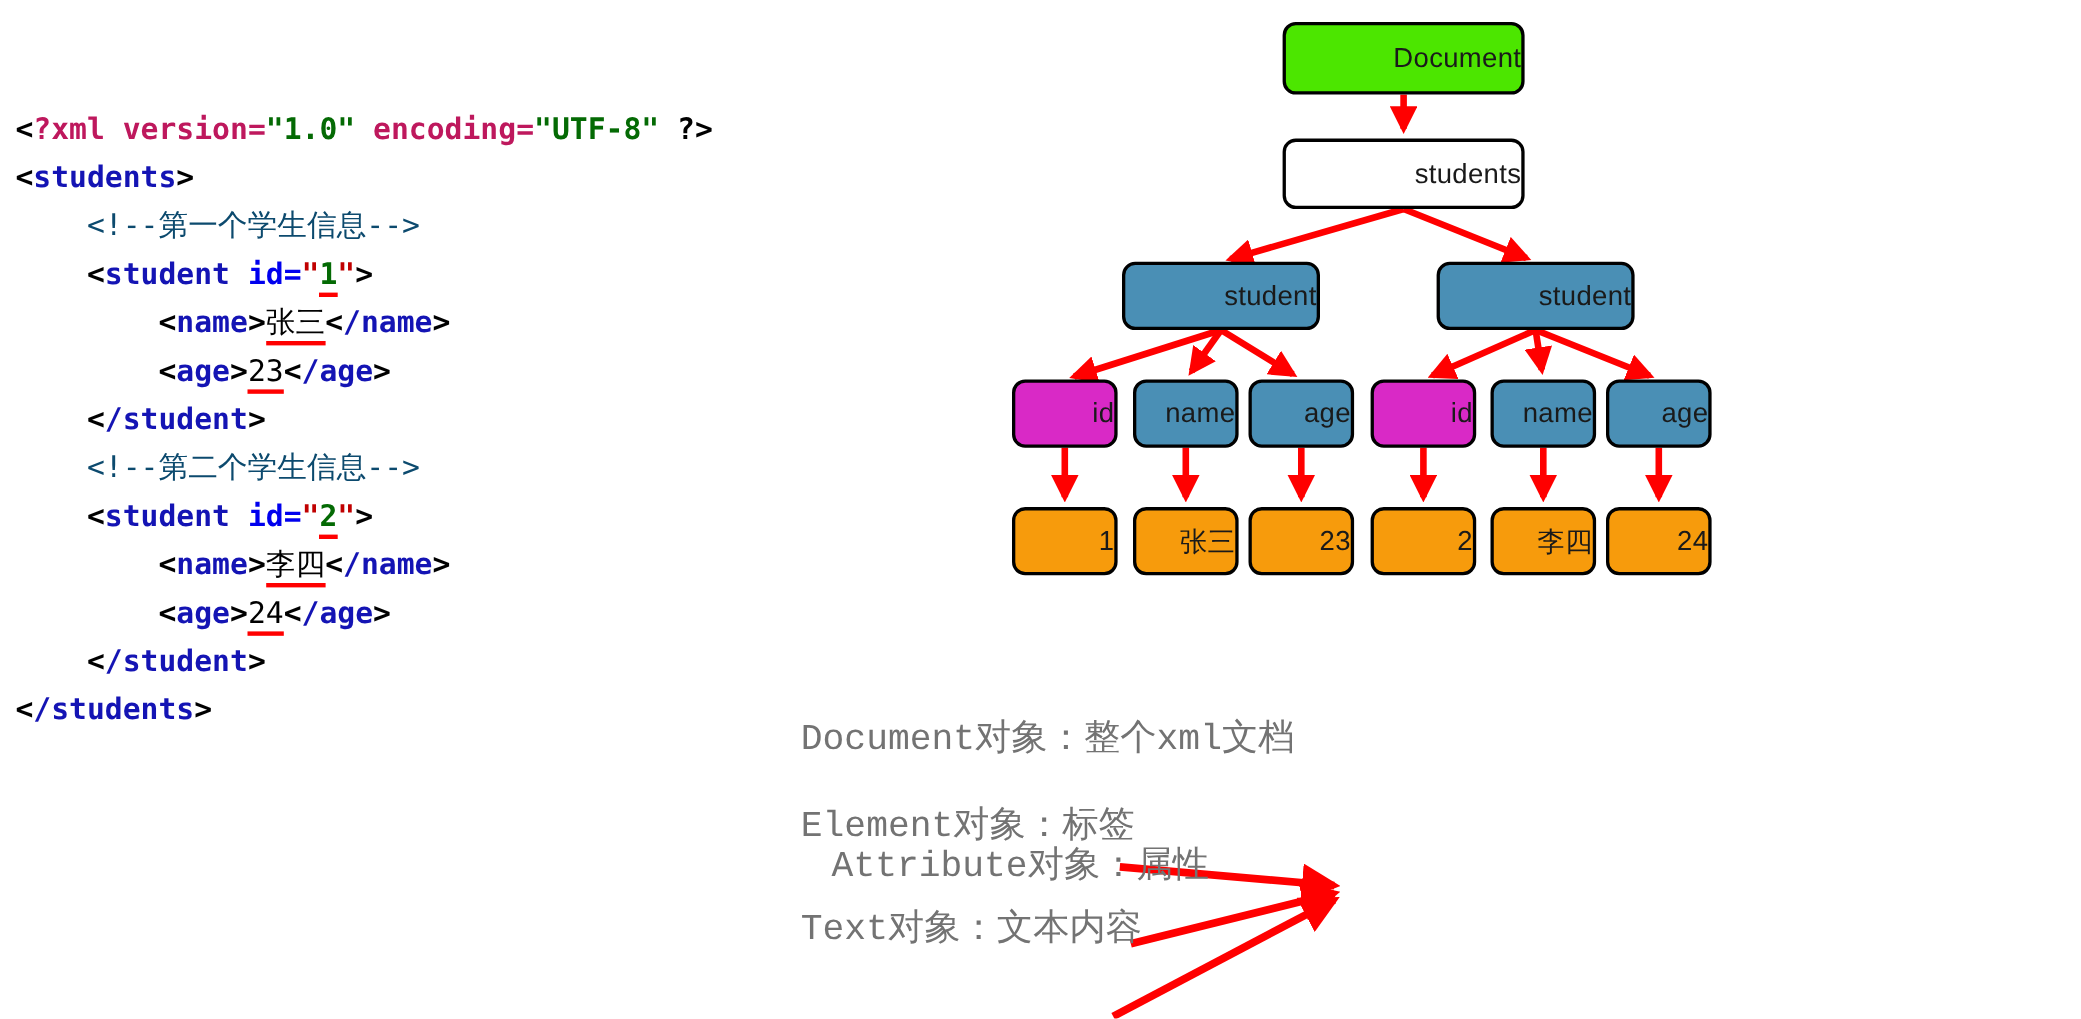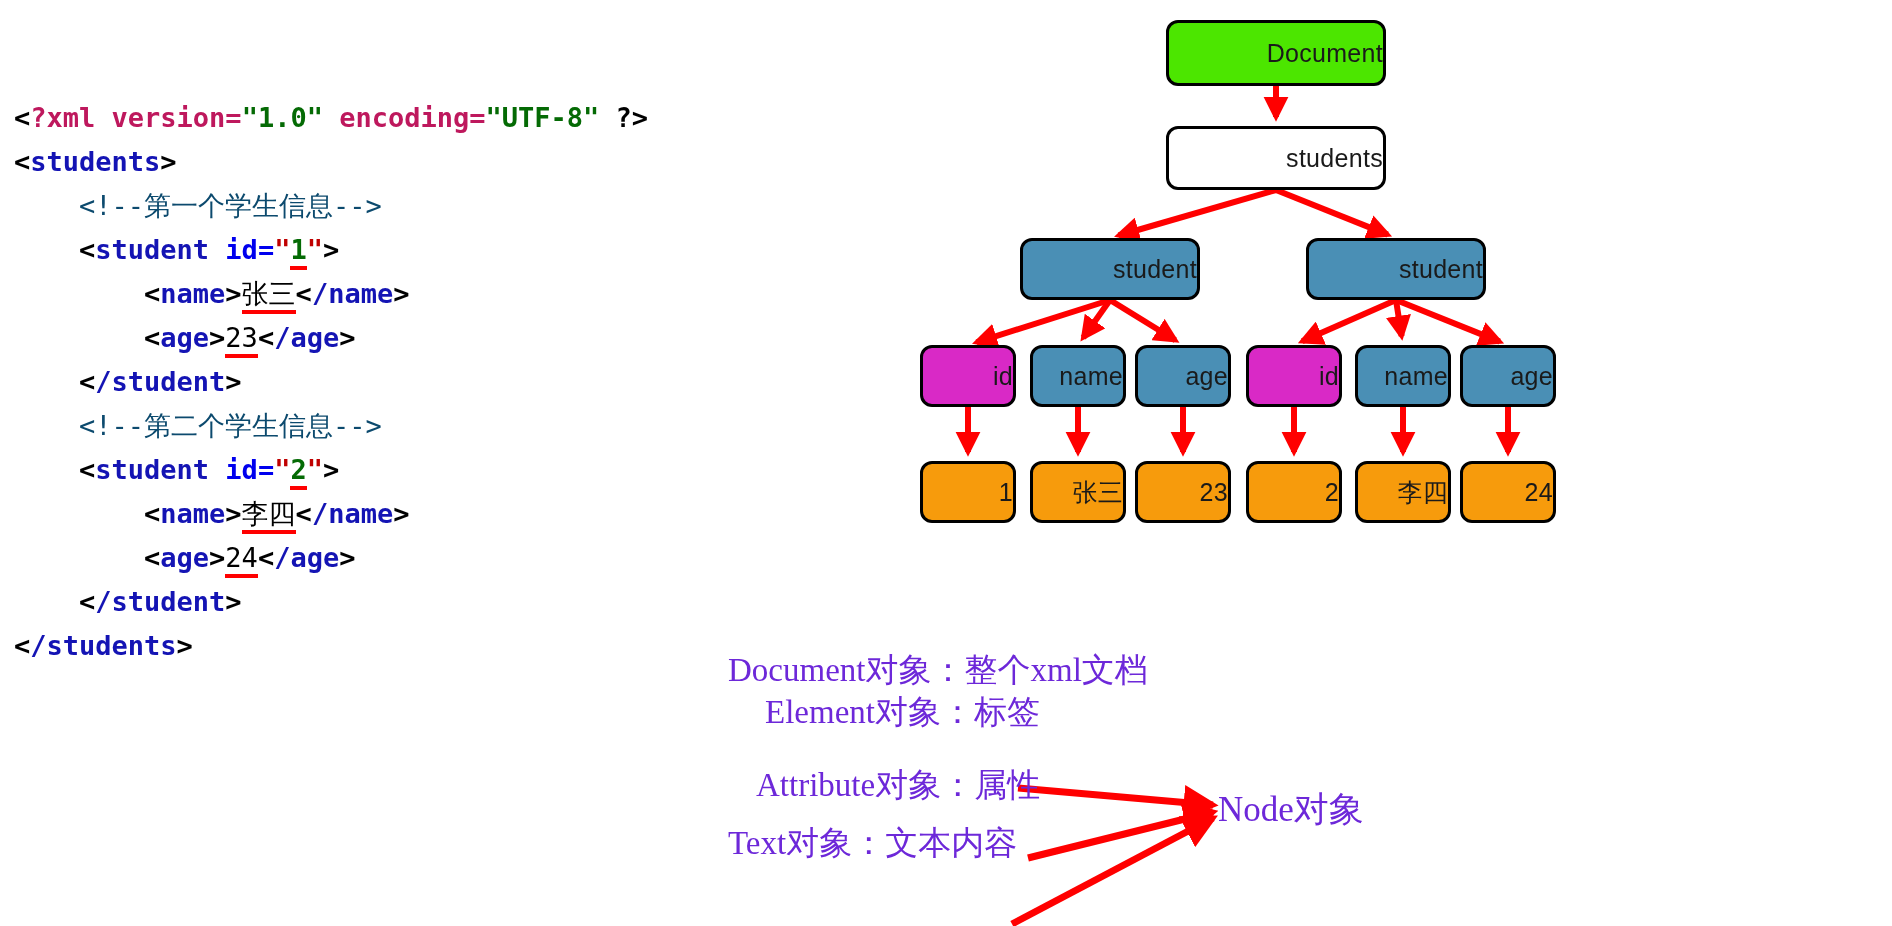--- a/index.html
+++ b/index.html
@@ -73,23 +73,23 @@
   }
   .n-document { background: #4ce600; }
   .n-white    { background: #ffffff; }
   .n-element  { background: #4a8fb5; }
   .n-attr     { background: #d929c6; }
   .n-text     { background: #f79b0c; }
 
   
   .legend-line {
     position: absolute;
-    font-family: Liberation Serif, serif;
+    font-family: Liberation Mono, monospace;
     font-size: 33px;
-    color: #6d28d9;
+    color: #737373;
     white-space: nowrap;
     z-index: 2;
     text-align: center;
   }
   #legend-svg {
     position: absolute;
     left: 0; top: 0;
     width: 1032px;
     height: 926px;
     pointer-events: none;
@@ -184,17 +184,16 @@
       </marker>
     </defs>
     <g>
       <line x1="158" y1="788" x2="353" y2="805" stroke="#ff0000" stroke-width="7" marker-end="url(#lg-arrow)"></line>
       <line x1="168" y1="858" x2="353" y2="812" stroke="#ff0000" stroke-width="7" marker-end="url(#lg-arrow)"></line>
       <line x1="152" y1="924" x2="353" y2="818" stroke="#ff0000" stroke-width="7" marker-end="url(#lg-arrow)"></line>
     </g>
   </svg>
 
   <div class="legend-line" style="left:-132px; top:648px;">Document对象：整个xml文档</div>
-  <div class="legend-line" style="left:-132px; top:690px;margin-left:37px;">Element对象：标签</div>
+  <div class="legend-line" style="left:-132px; top:727px;">Element对象：标签</div>
   <div class="legend-line" style="left:-132px; top:763px;margin-left:28px;">Attribute对象：属性</div>
   <div class="legend-line" style="left:-132px; top:821px;">Text对象：文本内容</div>
-  <div class="legend-line" style="left:358px; top:786px; font-size:35px;">Node对象</div>
 </div>
 
 </body></html>

